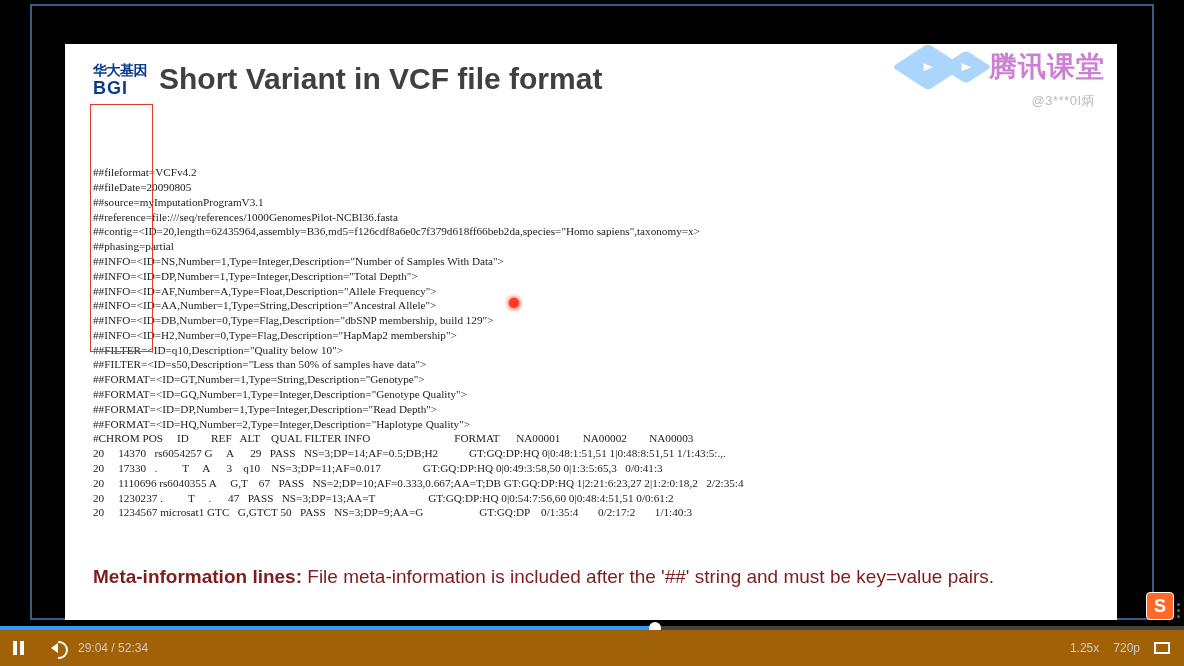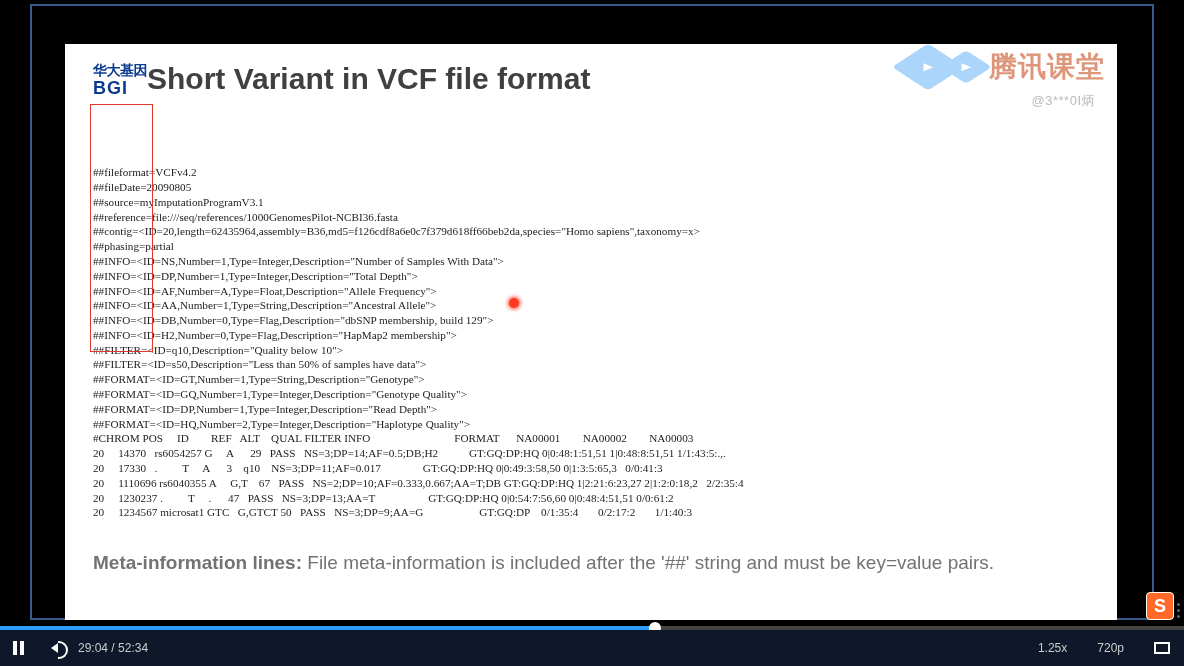--- a/index.html
+++ b/index.html
@@ -49,32 +49,33 @@
   .tencent-cube.small { width:30px; height:30px; margin-left:-6px; }
   .tencent-cube::after {
     content:"";
     position:absolute; left:50%; top:50%;
     width:0;height:0;
     border-left:8px solid #fff;
     border-top:5px solid transparent;
     border-bottom:5px solid transparent;
     transform: translate(-45%,-50%) rotate(-45deg);
   }
-  .tencent-text { font-size: 28px; font-weight: 700; color: #c2410c; letter-spacing:1px; }
+  .tencent-text { font-size: 28px; font-weight: 700; color: #a21caf; letter-spacing:1px; }
   .small-wm {
     position:absolute;
     right: 22px;
     top: 48px;
     font-size: 13px;
     color: #bbb;
     letter-spacing: 0.5px;
   }
   .slide-header {
     display:flex;
     align-items:center;
+    gap: 12px;
     margin-bottom: 10px;
   }
   .bgi-logo { display:flex; flex-direction:column; align-items:flex-start; }
   .bgi-cn { font-size:14px; font-weight:700; color:#0a3b8e; letter-spacing:-0.5px; }
   .bgi-en { font-size:18px; font-weight:700; color:#0a3b8e; letter-spacing:1px; line-height:0.9; }
   .slide-title {
     font-size: 30px;
     font-weight: 700;
     color: #404040;
   }
@@ -97,39 +98,40 @@
     pointer-events:none;
   }
   .pointer-dot {
     position:absolute;
     width:10px; height:10px;
     border-radius:50%;
     background:#ff3a1f;
     box-shadow: 0 0 4px 1px #ff3a1f;
   }
   .note {
+    margin-top: 14px;
     font-size: 19px;
-    color: #737373;
+    color: #7f1d1d;
     line-height: 1.35;
   }
   .note b { font-weight:700; }
   .footer-note {
     position:absolute;
     bottom: 6px;
     left:0; width:100%;
     text-align:center;
     font-size: 12px;
     color: #888;
   }
   
   .player-bar {
     position:absolute;
     left:0; bottom:0;
     width:1184px; height:36px;
-    background:#0f172a;
+    background:#a16207;
     display:flex;
     align-items:center;
     color:#ddd;
   }
   .progress-track {
     position:absolute;
     left:0; bottom:36px;
     width:1184px; height:4px;
     background:#444;
   }
@@ -162,21 +164,21 @@
     position:relative;
   }
   .icon-vol::after {
     content:"";
     position:absolute; left:7px; top:-7px;
     width:8px; height:14px;
     border:2px solid #fff; border-left:none;
     border-radius:0 14px 14px 0;
   }
   .time-display { font-size:12px; color:#ccc; margin-left:6px; }
-  .pb-right { margin-left:auto; display:flex; align-items:center; gap:30px; padding-right:14px; font-size:12px; color:#ccc; }
+  .pb-right { margin-left:auto; display:flex; align-items:center; gap:14px; padding-right:14px; font-size:12px; color:#ccc; }
   .icon-full { width:16px; height:12px; border:2px solid #fff; position:relative; }
   .sogou-badge {
     position:absolute;
     right:10px; bottom:46px;
     width:28px; height:28px;
     background:#ff6a2a;
     border-radius:4px;
     color:#fff;
     font-weight:900;
     font-size:18px;

